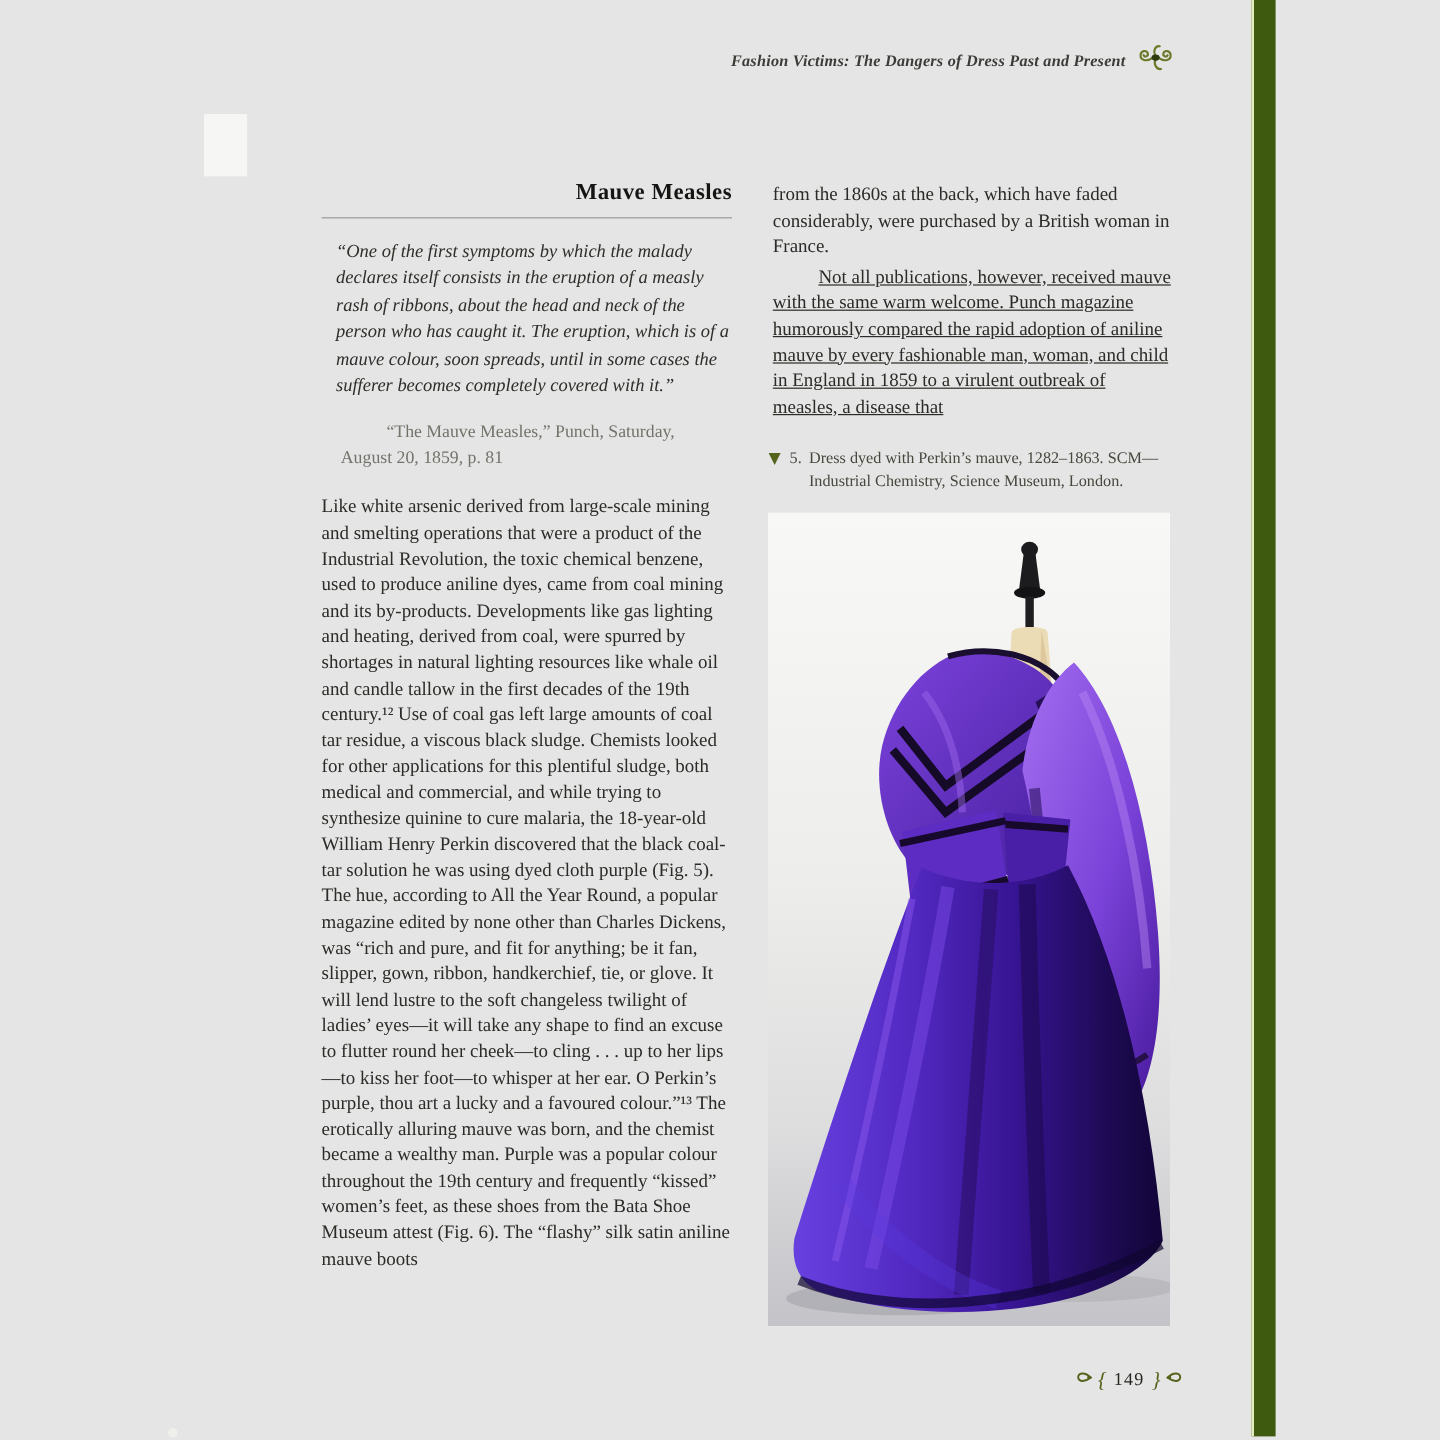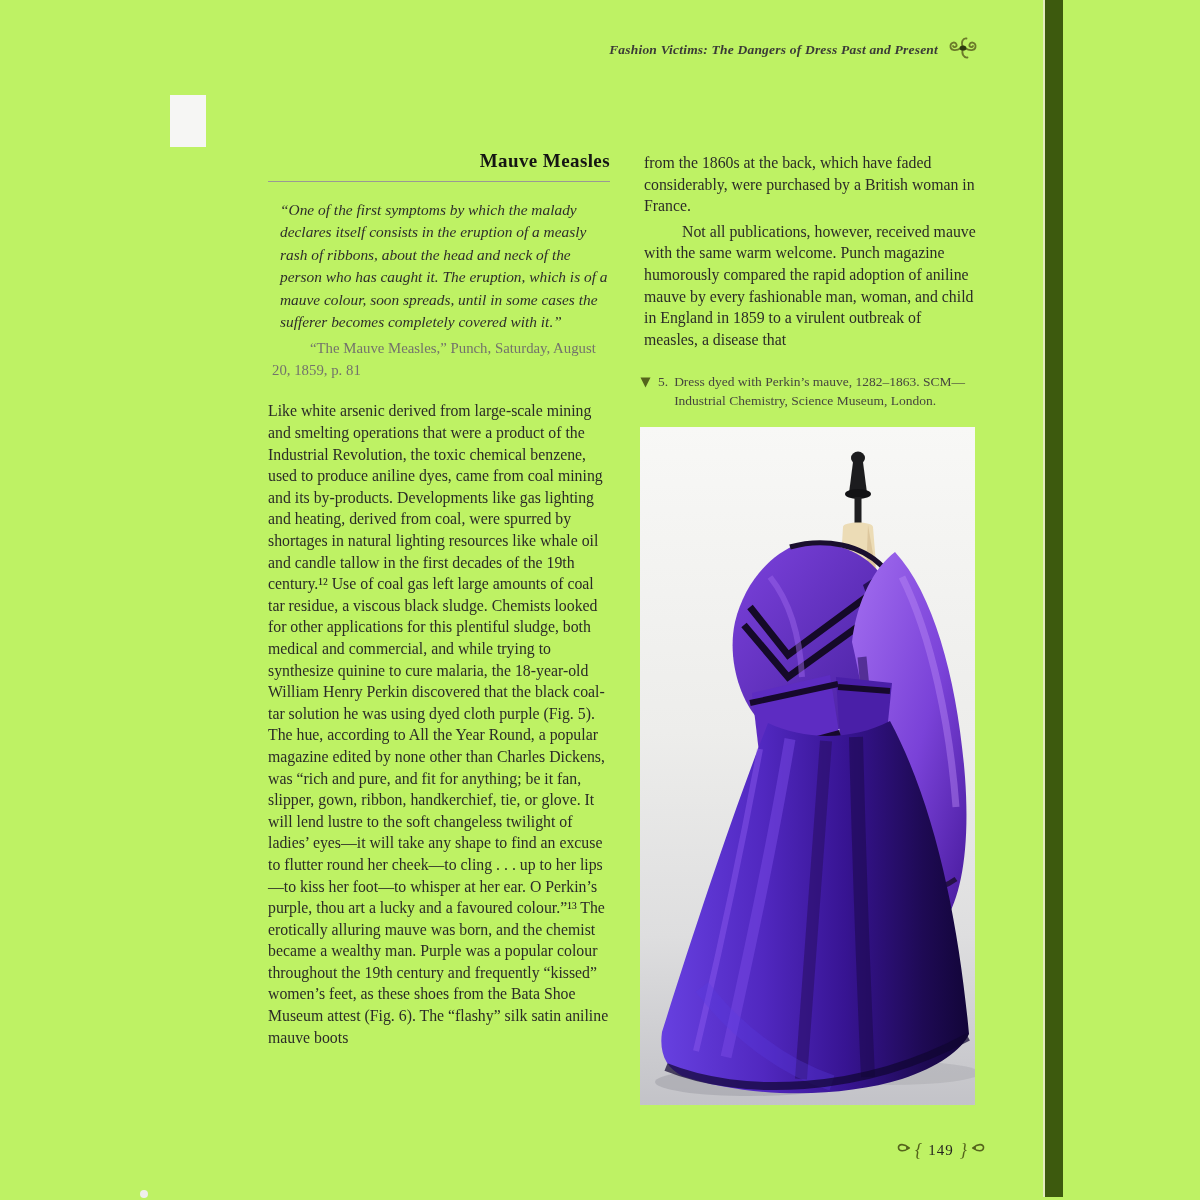--- a/index.html
+++ b/index.html
@@ -1,17 +1,17 @@
 <!DOCTYPE html>
 <html><head>
 <meta charset="utf-8">
 <style>
   html,body { margin:0; padding:0; background:#ffffff; }
   .page {
-    position:relative; width:1200px; height:1200px; background:#bef264;
+    position:relative; width:1200px; height:1200px; background:#e5e5e5;
     overflow:hidden; font-family:"Liberation Serif", serif; color:#2b2b27;
   }
 
   
   .edge-bar {
     position:absolute; left:1043px; top:0; width:18px; height:1197px;
     background:#3d5a0e; border-left:2px solid #e3ecbe;
   }
 
   
@@ -32,25 +32,25 @@
   .col-right { position:absolute; left:640px; top:148px; width:342px; }
 
   h2.section-heading {
     margin:0; font-size:19px; font-weight:700; color:#151513; letter-spacing:.4px;
     padding-bottom:9px; border-bottom:1px solid #9a9a94;text-align:right;
   }
   .epigraph {
     margin:17px 0 0 12px; font-style:italic; font-size:15.4px; line-height:22.4px; color:#2e2e2a;
   }
   .epigraph-attribution {
-    margin:4px; text-indent:38px; font-size:14.8px; line-height:22px; color:#73736b;
+    margin:16px; text-indent:38px; font-size:14.8px; line-height:22px; color:#73736b;
   }
   .body-par { margin:19px 0 0 0; font-size:15.8px; line-height:21.6px; }
   .rp { margin:4px; font-size:15.8px; line-height:21.6px; }
-  .rp.indent { text-indent:38px; }
+  .rp.indent { text-indent:38px;text-decoration:underline; }
 
   
   .fig-caption {
     margin-top:22px; display:flex; align-items:flex-start; gap:7px;
     font-size:13.5px; line-height:19px; color:#47473e;
   }
   .fig-caption .marker { flex:0 0 auto; margin-top:2px; }
   .fig-caption .cap-body { display:flex; gap:6px; }
   .fig-caption .num { flex:0 0 auto; }
 

